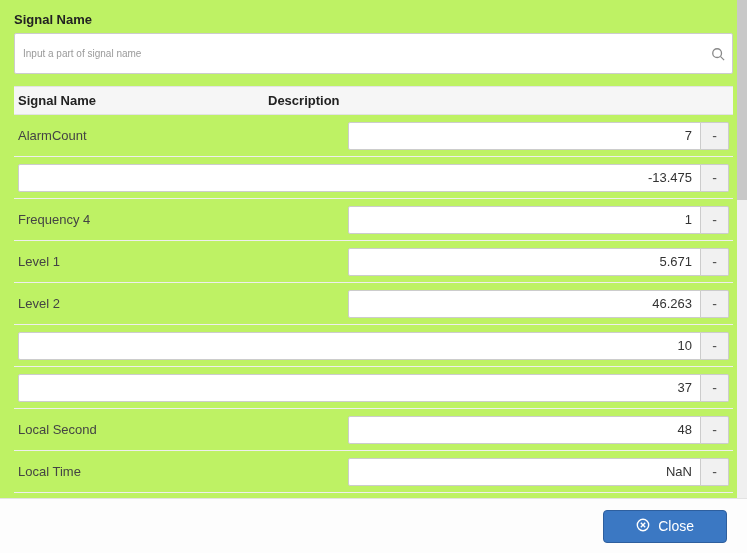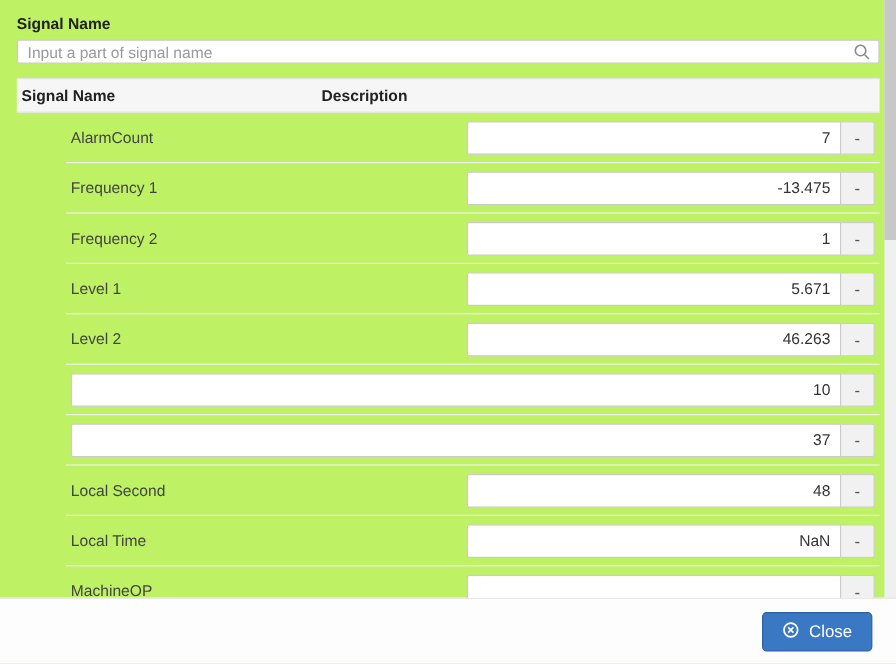--- a/index.html
+++ b/index.html
@@ -32,25 +32,25 @@
     font-size: 13px;
     color: #222;
     margin: 4px 0 6px 0;
   }
   .search-wrap {
     position: relative;
     margin-bottom: 12px;
   }
   .search-input {
     width: 100%;
-    height: 20px;
+    height: 41px;
     border: 1px solid #ccc;
     border-radius: 2px;
     padding: 4px 30px 4px 8px;
-    font-size: 13px;
+    font-size: 10px;
     color: #333;
     outline: none;
   }
   .search-input::placeholder { color: #9a9a9a; }
   .search-icon {
     position: absolute;
     right: 8px; top: 50%;
     transform: translateY(-50%);
     width: 14px; height: 14px;
     color: #888;
@@ -65,21 +65,20 @@
     color: #222;
   }
   .col-name { width: 210px; }
   .col-desc { flex: 1; margin-left: 40px; }
   .row {
     display: flex;
     align-items: center;
     border-bottom: 1px solid #eee;
     padding: 6px 4px;
     min-height: 42px;
-    margin-left: 41px;
   }
   .row .signal-name {
     width: 330px;
     color: #444;
   }
   .row .value-group {
     flex: 1;
     display: flex;
     align-items: stretch;
   }
@@ -118,21 +117,21 @@
     display: flex;
     align-items: center;
     justify-content: flex-end;
     padding-right: 20px;
   }
   .close-btn {
     background: #3b78c3;
     border: 1px solid #2e5f9e;
     color: #fff;
     font-size: 14px;
-    padding: 7px 16px;
+    padding: 7px 32px;
     border-radius: 4px;
     display: flex;
     align-items: center;
     gap: 8px;
     cursor: pointer;
   }
   .close-btn svg { width: 14px; height: 14px; }
   .vscroll-gutter {
     position: absolute;
     right: 0; top: 0; bottom: 55px;
@@ -173,28 +172,27 @@
 
     <div id="rows">
         <div class="row">
           <div class="signal-name">AlarmCount</div>
           <div class="value-group">
             <input class="value-input" type="text" value="7" style="">
             <button class="row-btn">-</button>
           </div>
         </div>
         <div class="row">
-          <div class="signal-name">Frequency 1</div>
           <div class="value-group">
             <input class="value-input" type="text" value="-13.475" style="">
             <button class="row-btn">-</button>
           </div>
         </div>
         <div class="row">
-          <div class="signal-name">Frequency 2</div>
+          <div class="signal-name">Frequency 4</div>
           <div class="value-group">
             <input class="value-input" type="text" value="1" style="">
             <button class="row-btn">-</button>
           </div>
         </div>
         <div class="row">
           <div class="signal-name">Level 1</div>
           <div class="value-group">
             <input class="value-input" type="text" value="5.671" style="">
             <button class="row-btn">-</button>

